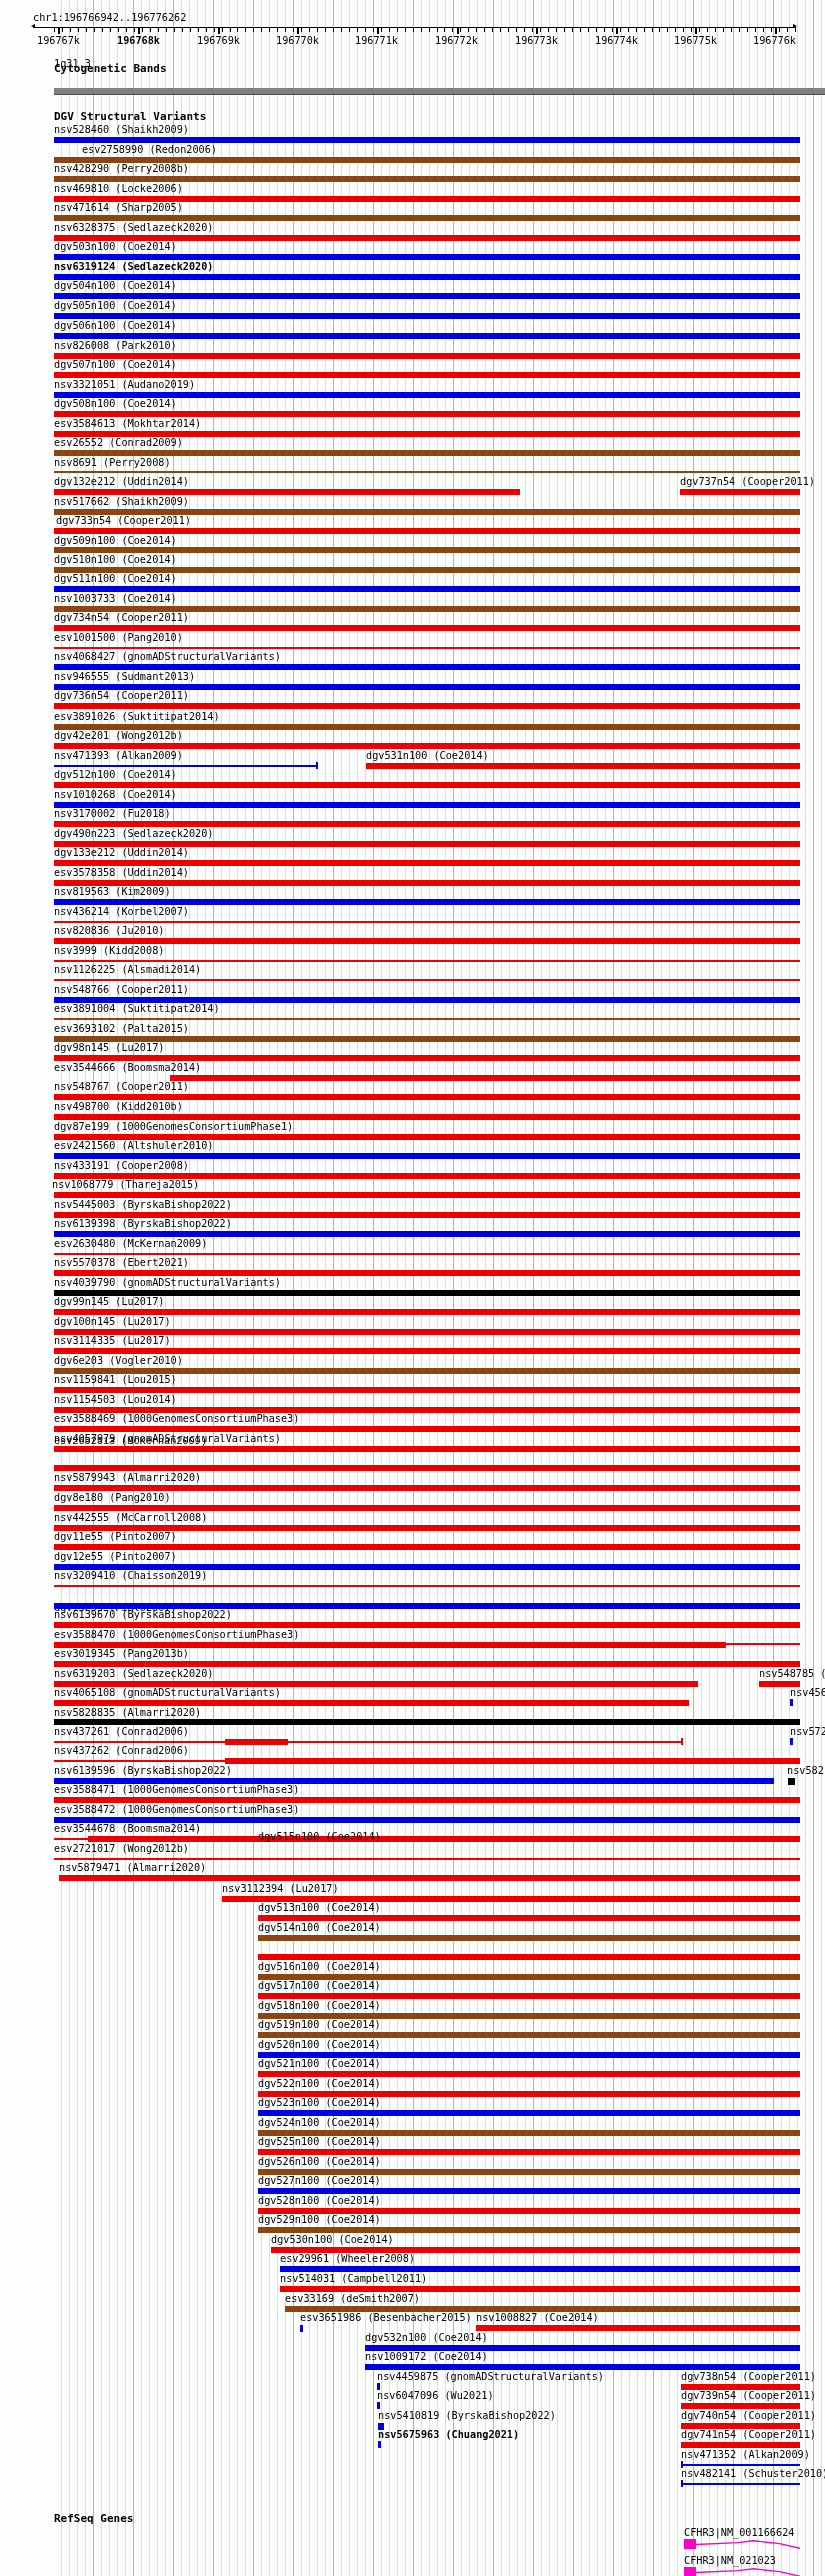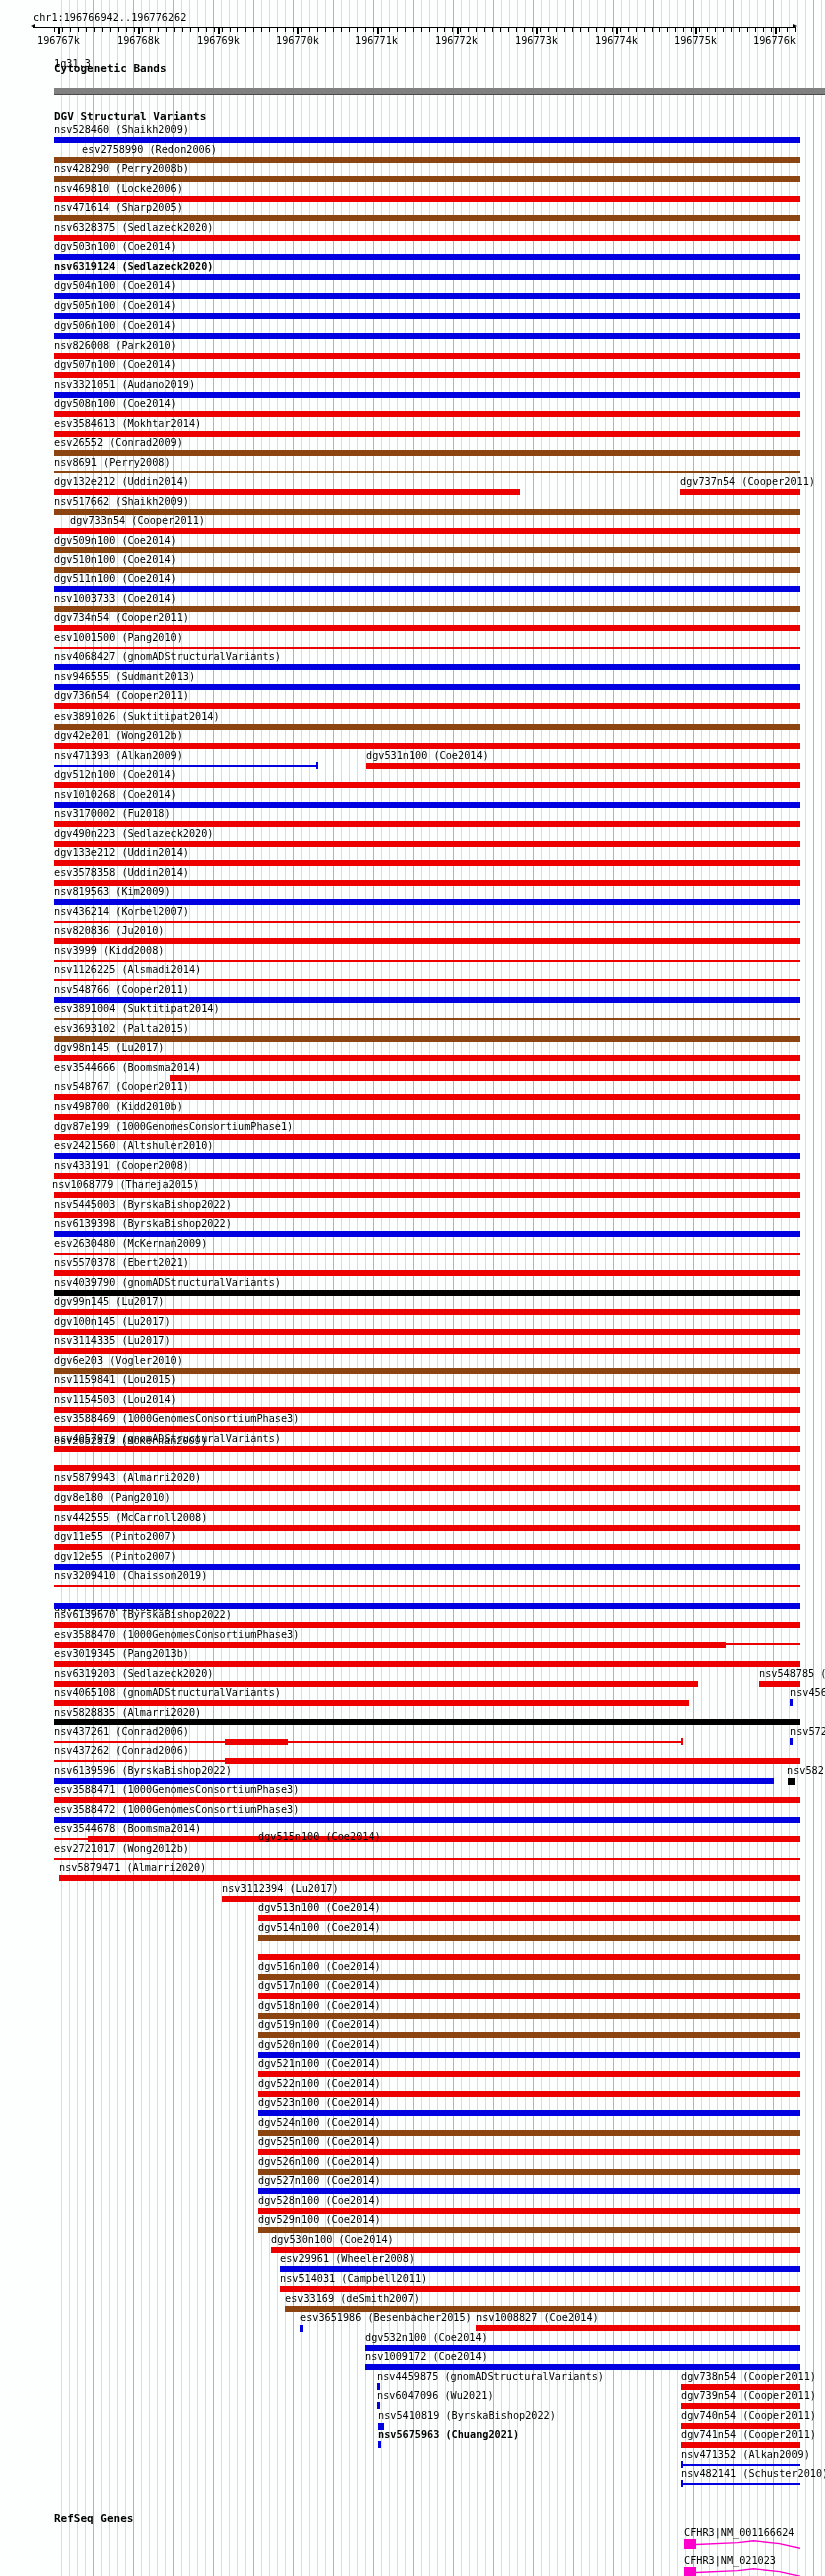--- a/index.html
+++ b/index.html
@@ -128,21 +128,21 @@
       <div class="tick" style="left: 763px; top: 27px; height: 4.6px;"></div>
       <div class="tick" style="left: 771px; top: 27px; height: 4.6px;"></div>
       <div class="tick" style="left: 779px; top: 27px; height: 4.6px;"></div>
       <div class="tick" style="left: 787px; top: 27px; height: 4.6px;"></div>
       <div class="tick" style="left: 795px; top: 27px; height: 4.6px;"></div>
     </div>
   <div id="ruler-labels">
       <div class="tick" style="left: 58px; top: 27px; height: 7.4px; width: 1.9px;"></div>
       <div class="txt" style="left: 37px; top: 35px;">196767k</div>
       <div class="tick" style="left: 138px; top: 27px; height: 7.4px; width: 1.9px;"></div>
-      <div class="txt" style="left: 117px; top: 35px;">196768k</div>
+      <div class="txt" style="left: 117px; top: 35px; font-weight: bold;">196768k</div>
       <div class="tick" style="left: 218px; top: 27px; height: 7.4px; width: 1.9px;"></div>
       <div class="txt" style="left: 197px; top: 35px;">196769k</div>
       <div class="tick" style="left: 297px; top: 27px; height: 7.4px; width: 1.9px;"></div>
       <div class="txt" style="left: 276px; top: 35px;">196770k</div>
       <div class="tick" style="left: 377px; top: 27px; height: 7.4px; width: 1.9px;"></div>
       <div class="txt" style="left: 355px; top: 35px;">196771k</div>
       <div class="tick" style="left: 457px; top: 27px; height: 7.4px; width: 1.9px;"></div>
       <div class="txt" style="left: 435px; top: 35px;">196772k</div>
       <div class="tick" style="left: 536px; top: 27px; height: 7.4px; width: 1.9px;"></div>
       <div class="txt" style="left: 515px; top: 35px;">196773k</div>
@@ -238,21 +238,21 @@
       </div>
       <div>
         <div class="txt" style="left: 680px; top: 476px;">dgv737n54 (Cooper2011)</div>
         <div class="seg" style="left: 680px; top: 489px; width: 120px; height: 5.6px; background: rgb(238, 0, 0);"></div>
       </div>
       <div>
         <div class="txt" style="left: 54px; top: 496px;">nsv517662 (Shaikh2009)</div>
         <div class="seg" style="left: 54px; top: 509px; width: 746px; height: 5.6px; background: rgb(140, 69, 16);"></div>
       </div>
       <div>
-        <div class="txt" style="left: 70px; top: 515px; text-align: center;">dgv733n54 (Cooper2011)</div>
+        <div class="txt" style="left: 56px; top: 515px; text-align: center;">dgv733n54 (Cooper2011)</div>
         <div class="seg" style="left: 54px; top: 528px; width: 746px; height: 5.6px; background: rgb(238, 0, 0);"></div>
       </div>
       <div>
         <div class="txt" style="left: 54px; top: 535px;">dgv509n100 (Coe2014)</div>
         <div class="seg" style="left: 54px; top: 547px; width: 746px; height: 5.6px; background: rgb(140, 69, 16);"></div>
       </div>
       <div>
         <div class="txt" style="left: 54px; top: 554px;">dgv510n100 (Coe2014)</div>
         <div class="seg" style="left: 54px; top: 567px; width: 746px; height: 5.6px; background: rgb(140, 69, 16);"></div>
       </div>

